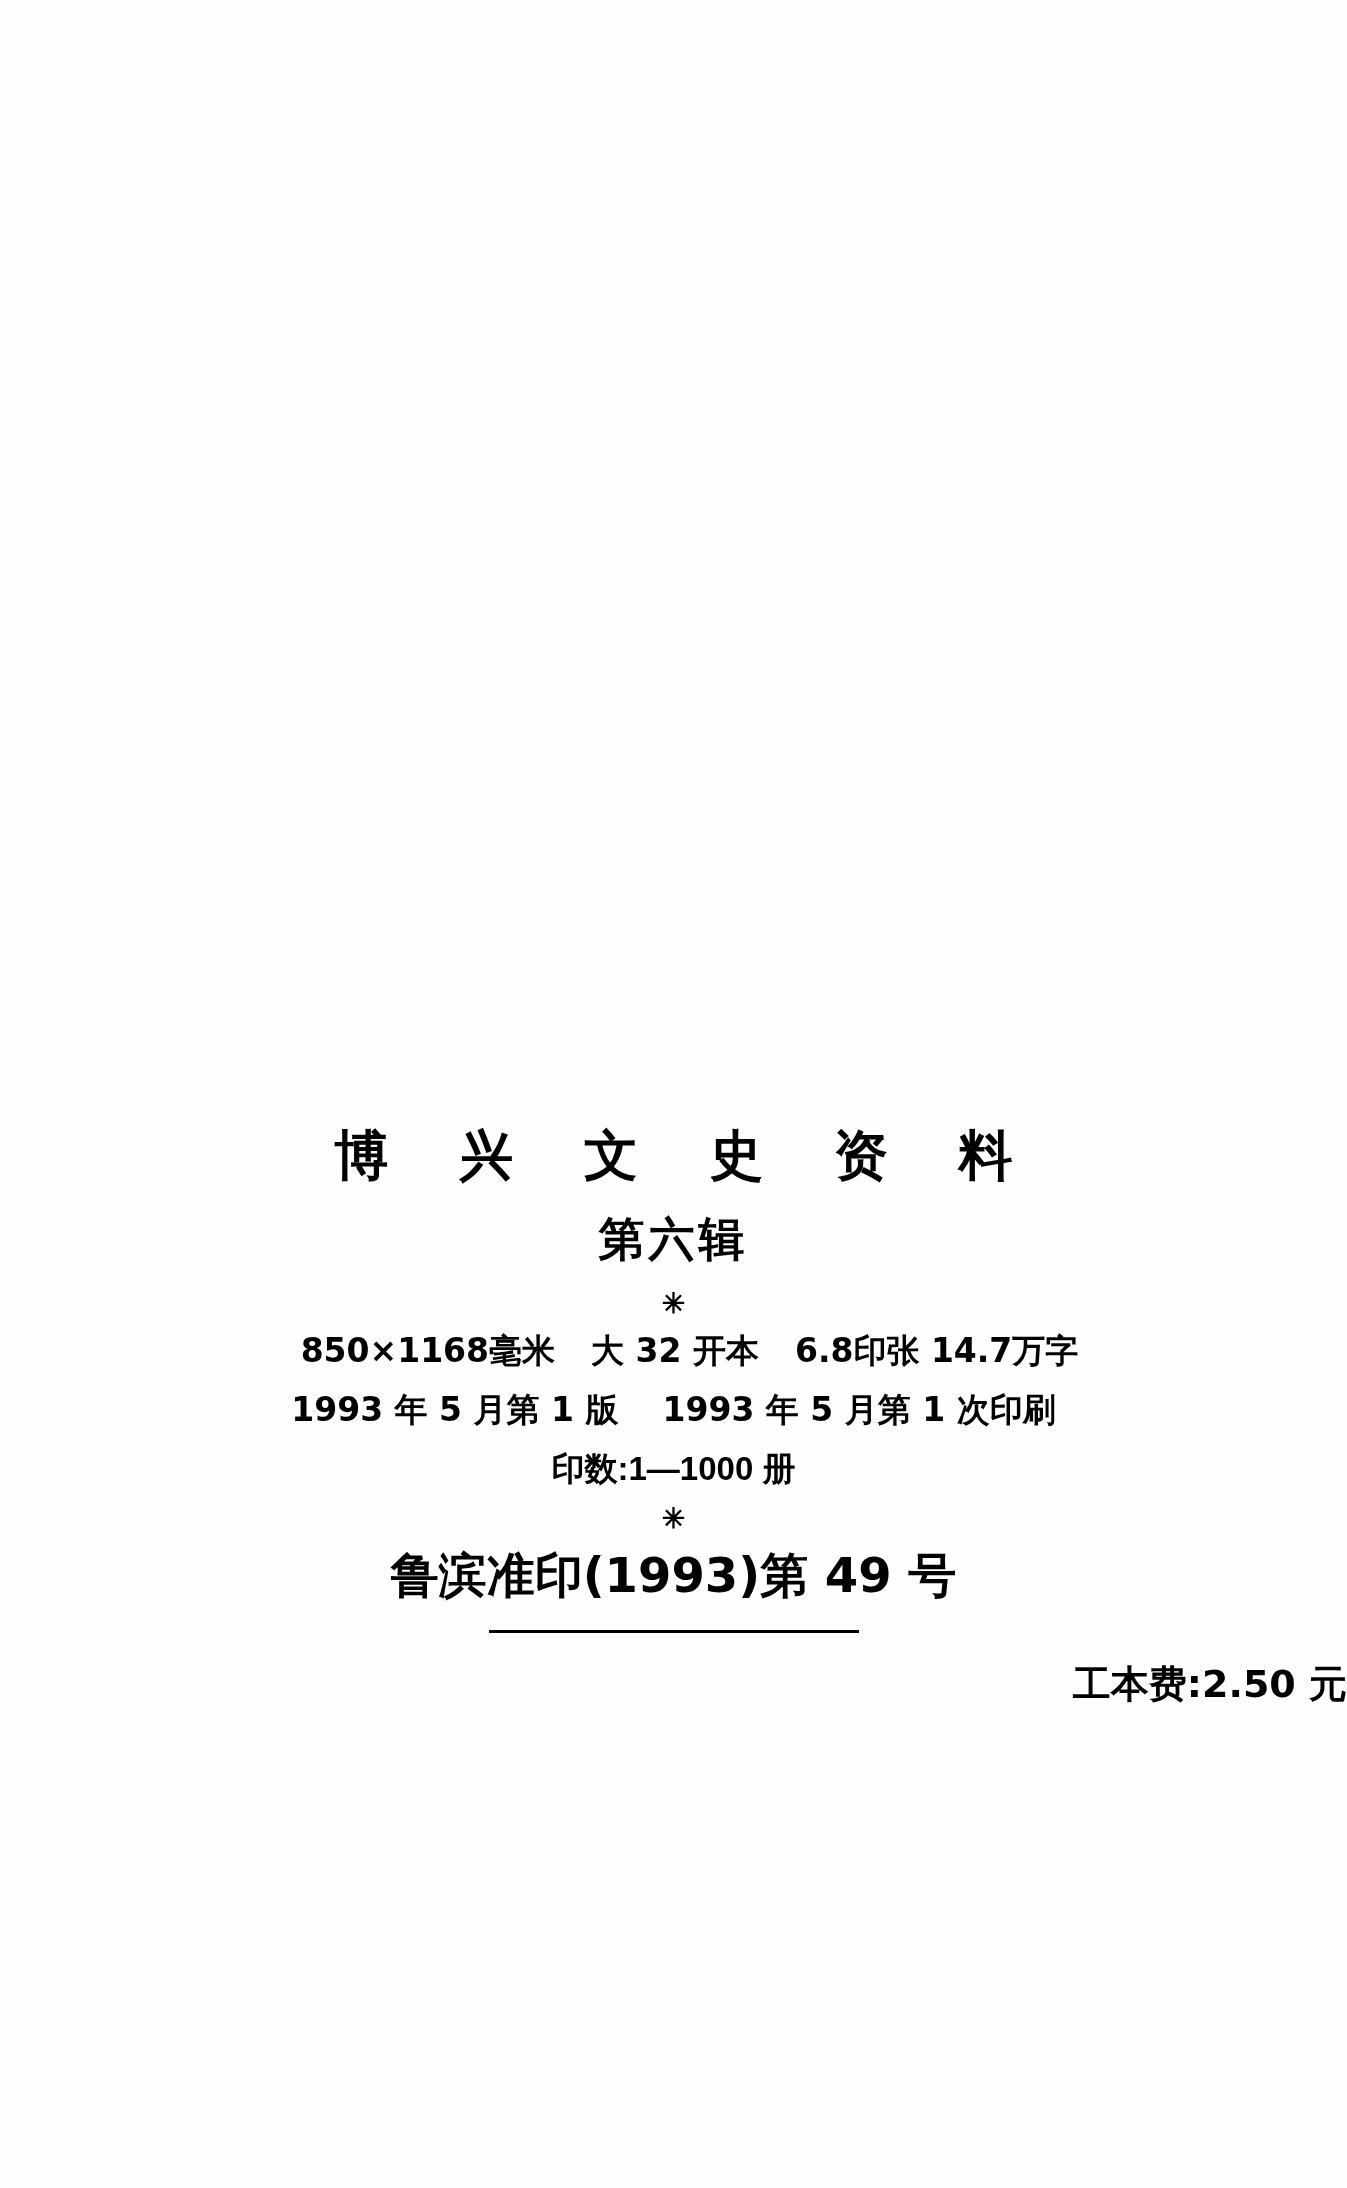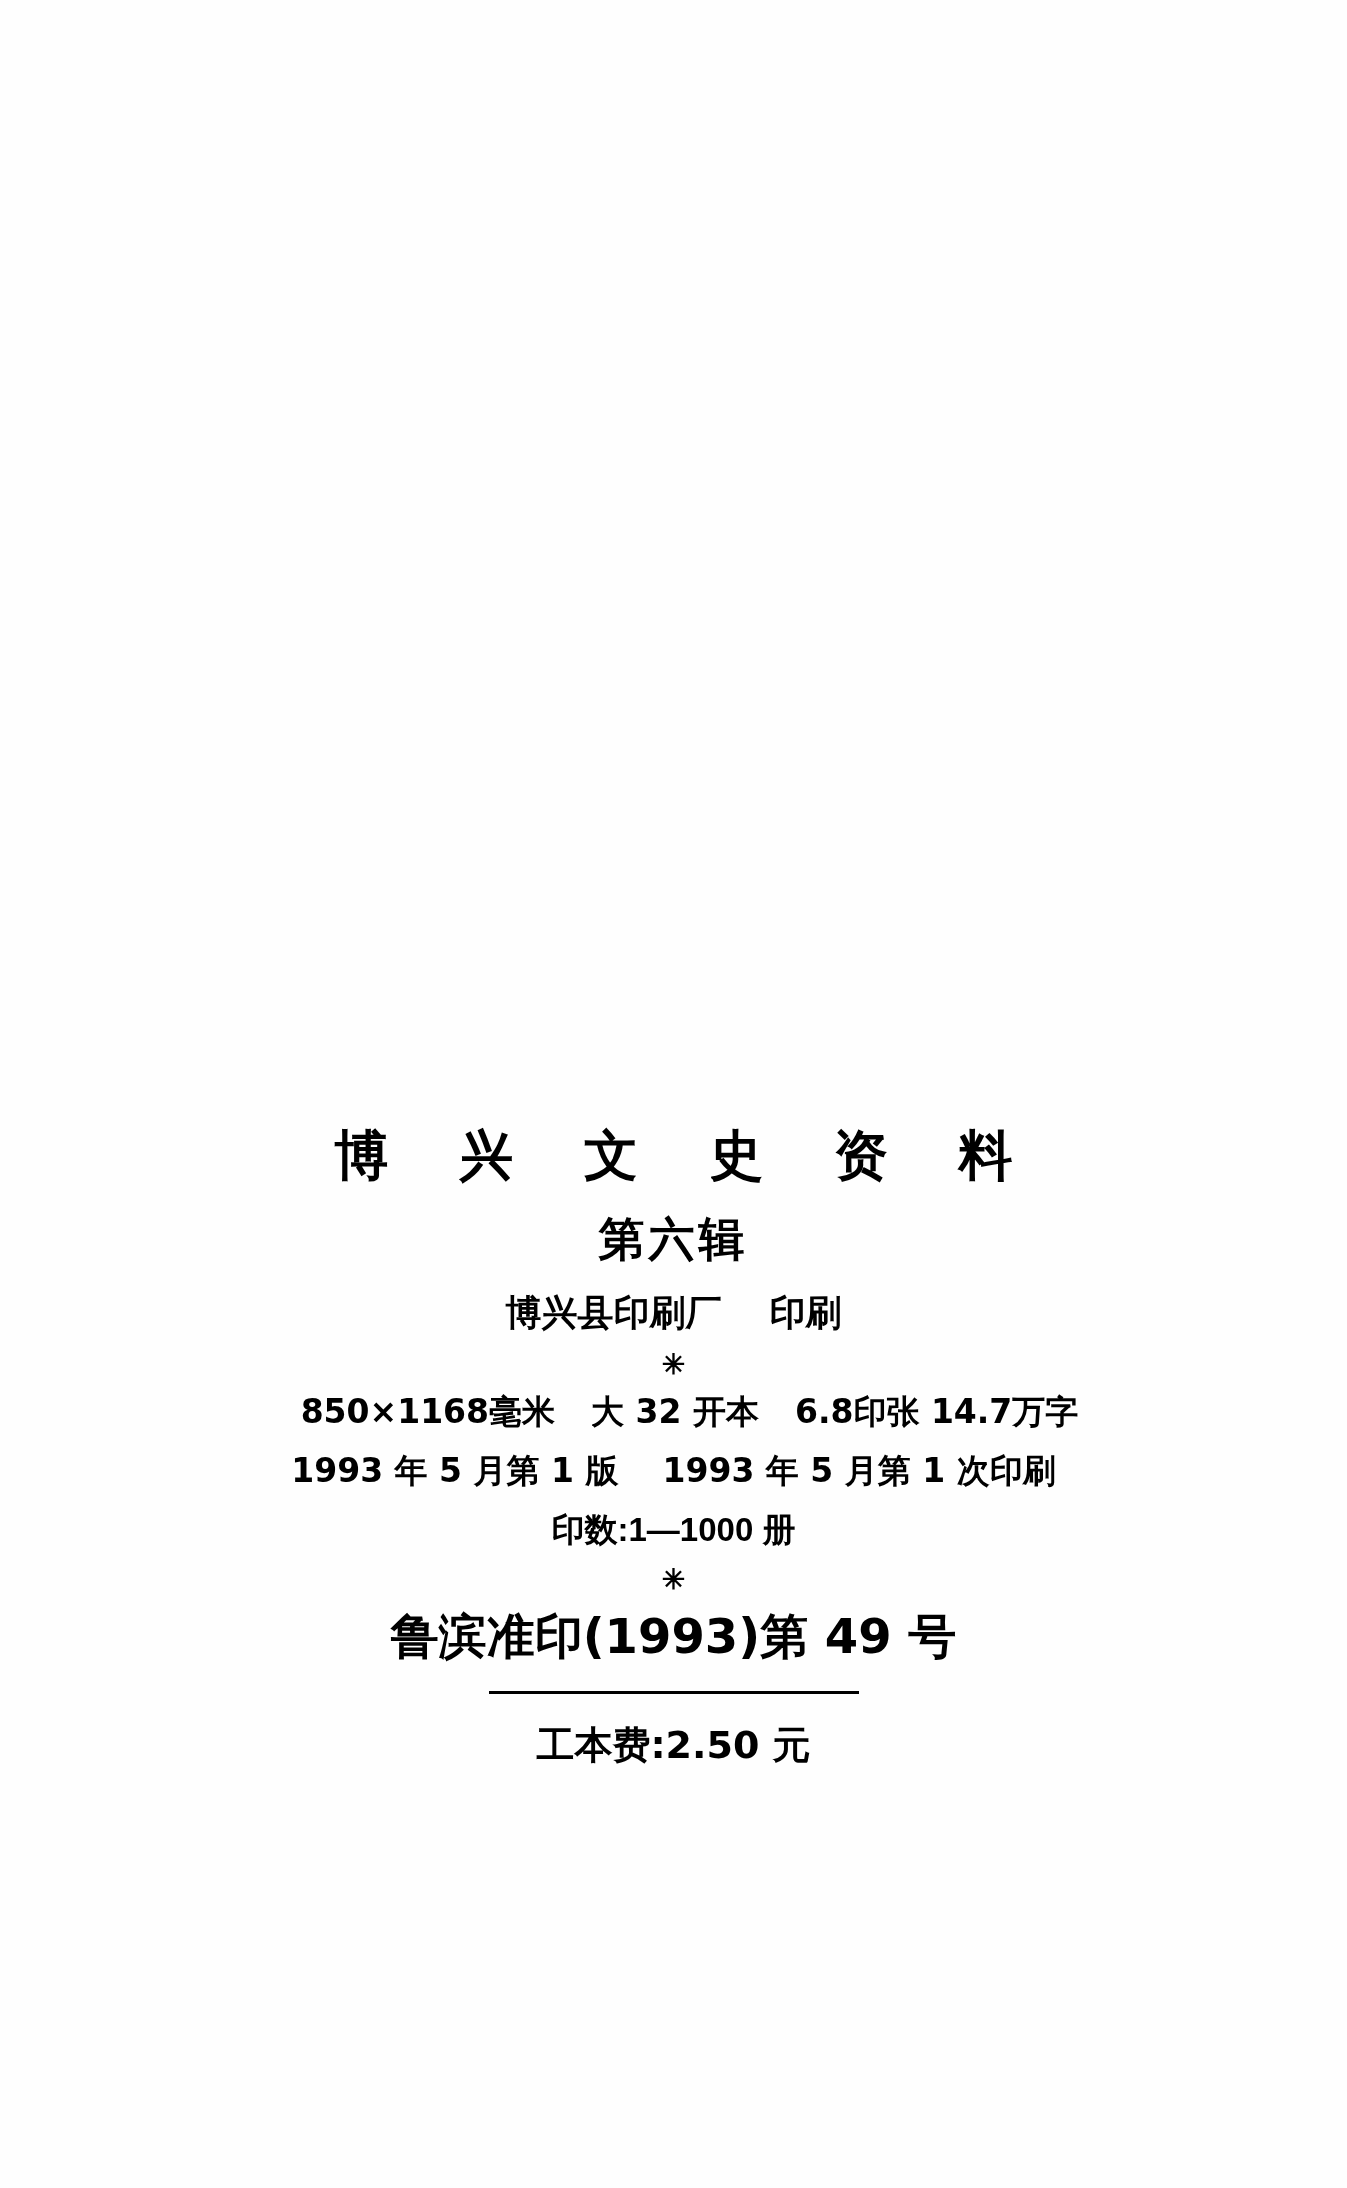--- a/index.html
+++ b/index.html
@@ -125,37 +125,35 @@
   .rule {
     width: 370px;
     height: 3px;
     background: #000;
     margin: 0 auto 26px auto;
   }
   .price {
     font-size: 38px;
     font-weight: bold;
     font-family: "DejaVu Sans", "Liberation Sans", sans-serif;
+    text-align: right;
   }
 </style>
 </head>
 <body>
 
 <div class="page">
   <div class="colophon">
 
     <div class="line title-main">博 兴 文 史 资 料</div>
 
     <div class="line title-volume">第六辑</div>
 
 
 
-    <div class="line printer">
-      <span>博兴县印刷厂</span><span class="gap"></span><span>印刷</span>
-    </div>
 
     <div class="line star">✳</div>
 
     <div class="line spec">
       <span>850×1168毫米</span><span class="gap"></span><span>大 32 开本</span><span class="gap"></span><span>6.8印张 14.7万字</span>
     </div>
 
     <div class="line edition">
       <span>1993 年 5 月第 1 版</span><span class="gap"></span><span>1993 年 5 月第 1 次印刷</span>
     </div>

